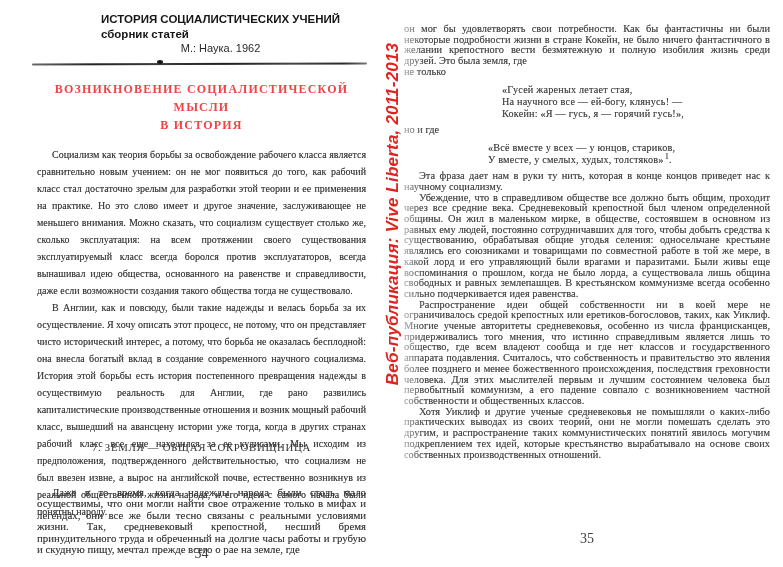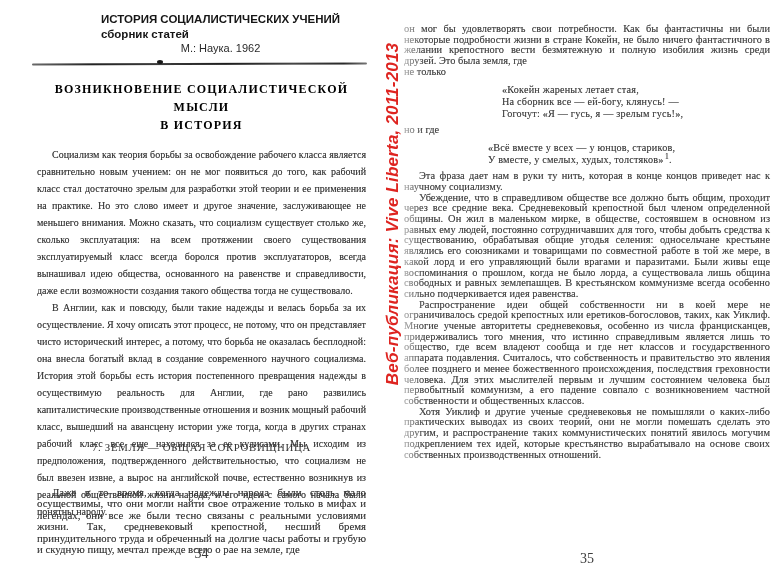--- a/index.html
+++ b/index.html
@@ -33,21 +33,21 @@
   }
   .rule-blob {
     position:absolute; left:125px; top:-3px; width:6px; height:4px;
     background:#181818; border-radius:50%;
   }
 
   .article-title {
     position:absolute; top:80px; left:0; width:100%;
     text-align:center; font-weight:bold;
     font-size:12px; line-height:18px; letter-spacing:1.2px;
-    color:#000000;
+    color:#ef4444;
   }
   .author {
     position:absolute; top:114px; left:0; width:100%;
     text-align:center;
     font-family:"Liberation Sans", sans-serif;
     font-style:italic; font-weight:bold;
     font-size:15.5px; color:#1d1d1d;
   }
 
   .scan-body {
@@ -86,21 +86,21 @@
     font-size:9.6px; line-height:10.6px;
     color:#404040; text-align:justify;
   }
   .footnote .name-spaced { letter-spacing:0.6px; }
 
   .pageno {
     position:absolute; left:0; width:100%;
     text-align:center; font-size:14px; color:#3c3c3c;
   }
   #left-page  .pageno { top:546px; }
-  #right-page .pageno { top:551px; }
+  #right-page .pageno { top:531px; }
 
   
   .gutter-fade {
     position:absolute; left:398px; top:18px; width:26px; height:486px;
     background:linear-gradient(to right, rgba(255,255,255,0.78), rgba(255,255,255,0));
     pointer-events:none; z-index:3;
   }
 
   
   .watermark {
@@ -148,23 +148,23 @@
 
   <div class="pageno">34</div>
 </div>
 
 <div class="page" id="right-page">
   <div class="scan-body body-right">
     <p class="noindent">он мог бы удовлетворять свои потребности. Как бы фантастичны ни были некоторые подробности жизни в стране Кокейн, не было ничего фантастичного в желании крепостного вести безмятежную и полную изобилия жизнь среди друзей. Это была земля, где</p>
     <p class="noindent">не только</p>
 
     <div class="verse">
-      <div>«Кокейн жареных летает стая,</div>
-      <div>На сборник все — ей-богу, клянусь! —</div>
-      <div>Гогочут: «Я — гусь, я — зрелым гусь!»,</div>
+      <div>«Гусей жареных летает стая,</div>
+      <div>На научного все — ей-богу, клянусь! —</div>
+      <div>Кокейн: «Я — гусь, я — горячий гусь!»,</div>
     </div>
 
     <p class="connector">но и где</p>
 
     <div class="verse verse2">
       <div>«Всё вместе у всех — у юнцов, стариков,</div>
       <div><span>У вместе, у смелых, худых, толстяков»</span><sup class="note">1</sup><span>.</span></div>
     </div>
 
     <p>Эта фраза дает нам в руки ту нить, которая в конце концов приведет нас к научному социализму.</p>

